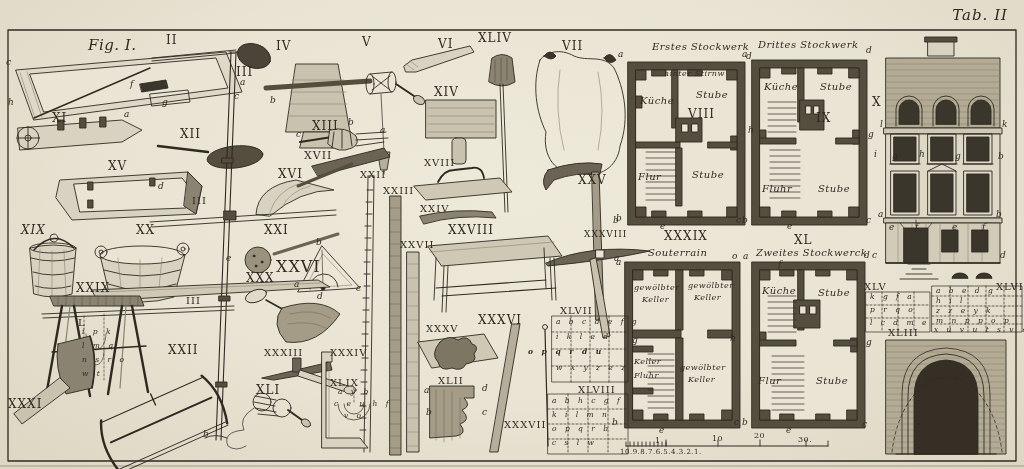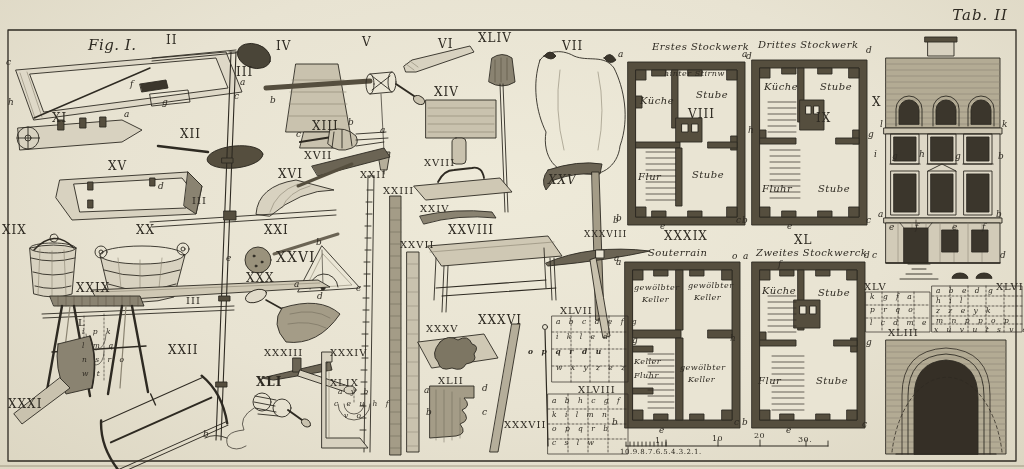--- a/index.html
+++ b/index.html
@@ -476,43 +476,43 @@
       <span class="lbl figure-numeral" style="left: 478px; top: 32px;">XLIV</span>
       <span class="lbl figure-numeral" style="left: 562px; top: 40px;">VII</span>
       <span class="lbl figure-numeral" style="left: 52px; top: 112px;">XI</span>
       <span class="lbl figure-numeral" style="left: 180px; top: 128px;">XII</span>
       <span class="lbl figure-numeral" style="left: 312px; top: 120px;">XIII</span>
       <span class="lbl figure-numeral" style="left: 434px; top: 86px;">XIV</span>
       <span class="lbl figure-numeral" style="left: 108px; top: 160px;">XV</span>
       <span class="lbl figure-numeral" style="left: 304px; top: 150px; font-size: 11px;">XVII</span>
       <span class="lbl figure-numeral" style="left: 278px; top: 168px;">XVI</span>
       <span class="lbl figure-numeral" style="left: 424px; top: 158px; font-size: 10px;">XVIII</span>
-      <span class="lbl figure-numeral" style="left: 2px; top: 224px;">XIX</span>
+      <span class="lbl figure-numeral" style="left: 21px; top: 224px; font-style: italic;">XIX</span>
       <span class="lbl figure-numeral" style="left: 136px; top: 224px;">XX</span>
       <span class="lbl figure-numeral" style="left: 264px; top: 224px;">XXI</span>
       <span class="lbl figure-numeral" style="left: 360px; top: 170px; font-size: 10px;">XXII</span>
       <span class="lbl figure-numeral" style="left: 383px; top: 186px; font-size: 10px;">XXIII</span>
       <span class="lbl figure-numeral" style="left: 420px; top: 204px; font-size: 10px;">XXIV</span>
-      <span class="lbl figure-numeral" style="left: 548px; top: 174px; font-style: italic;">XXV</span>
-      <span class="lbl figure-numeral" style="left: 276px; top: 250px; font-size: 14px;">XXVI</span>
+      <span class="lbl figure-numeral" style="left: 578px; top: 174px;">XXV</span>
+      <span class="lbl figure-numeral" style="left: 276px; top: 259px; font-size: 16px;">XXVI</span>
       <span class="lbl figure-numeral" style="left: 400px; top: 240px; font-size: 10px;">XXVII</span>
       <span class="lbl figure-numeral" style="left: 448px; top: 224px;">XXVIII</span>
       <span class="lbl figure-numeral" style="left: 76px; top: 282px;">XXIX</span>
       <span class="lbl figure-numeral" style="left: 246px; top: 272px;">XXX</span>
       <span class="lbl figure-numeral" style="left: 192px; top: 196px; font-size: 10px;">III</span>
       <span class="lbl figure-numeral" style="left: 186px; top: 296px; font-size: 10px;">III</span>
       <span class="lbl figure-numeral" style="left: 8px; top: 398px;">XXXI</span>
       <span class="lbl figure-numeral" style="left: 168px; top: 344px;">XXII</span>
       <span class="lbl figure-numeral" style="left: 264px; top: 348px; font-size: 10px;">XXXIII</span>
       <span class="lbl figure-numeral" style="left: 330px; top: 348px; font-size: 10px;">XXXIV</span>
       <span class="lbl figure-numeral" style="left: 426px; top: 324px; font-size: 10px;">XXXV</span>
       <span class="lbl figure-numeral" style="left: 478px; top: 314px; font-size: 12px;">XXXVI</span>
       <span class="lbl figure-numeral" style="left: 504px; top: 420px; font-size: 10px;">XXXVII</span>
       <span class="lbl figure-numeral" style="left: 584px; top: 230px; font-size: 9px;">XXXVIII</span>
-      <span class="lbl figure-numeral" style="left: 256px; top: 376px; font-weight: bold;">XLI</span>
+      <span class="lbl figure-numeral" style="left: 256px; top: 384px;">XLI</span>
       <span class="lbl figure-numeral" style="left: 438px; top: 376px; font-size: 10px;">XLII</span>
       <span class="lbl figure-numeral" style="left: 330px; top: 378px; font-size: 10px;">XLIX</span>
       <span class="lbl figure-numeral" style="left: 78px; top: 318px; font-size: 10px;">L</span>
       <span class="lbl figure-numeral" style="left: 688px; top: 108px;">VIII</span>
       <span class="lbl figure-numeral" style="left: 816px; top: 112px;">IX</span>
       <span class="lbl figure-numeral" style="left: 872px; top: 96px;">X</span>
       <span class="lbl figure-numeral" style="left: 664px; top: 230px;">XXXIX</span>
       <span class="lbl figure-numeral" style="left: 794px; top: 234px;">XL</span>
       <span class="lbl figure-numeral" style="left: 888px; top: 328px; font-size: 10px;">XLIII</span>
       <span class="lbl figure-numeral" style="left: 864px; top: 282px; font-size: 10px;">XLV</span>

